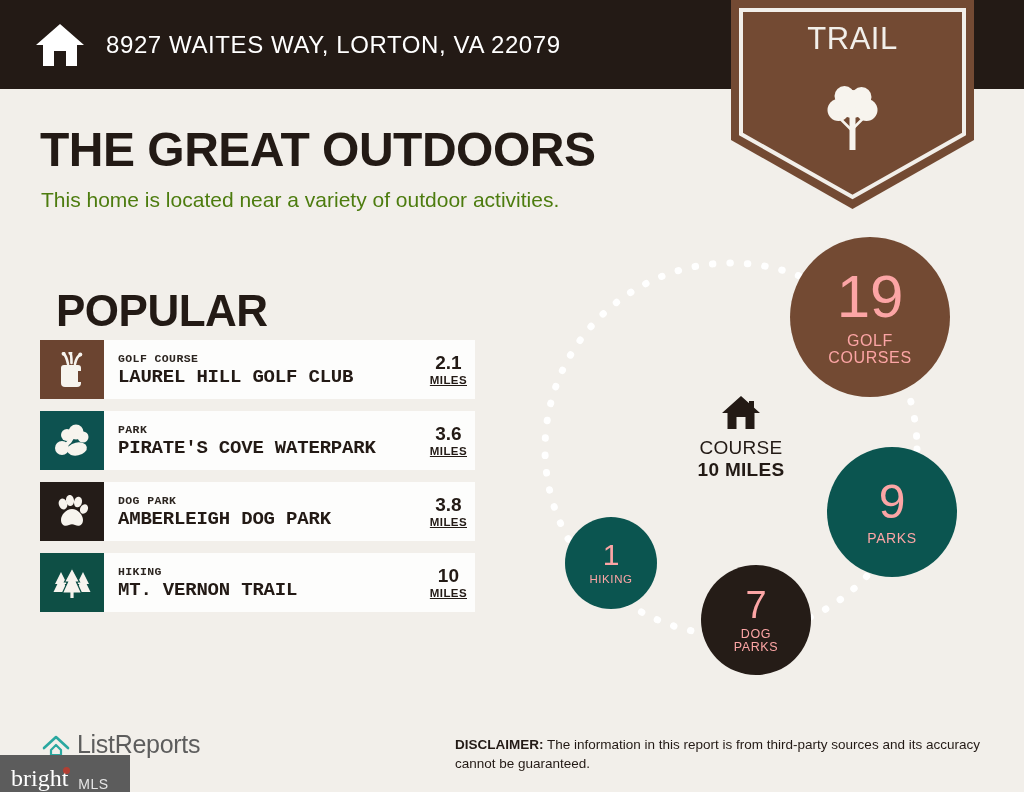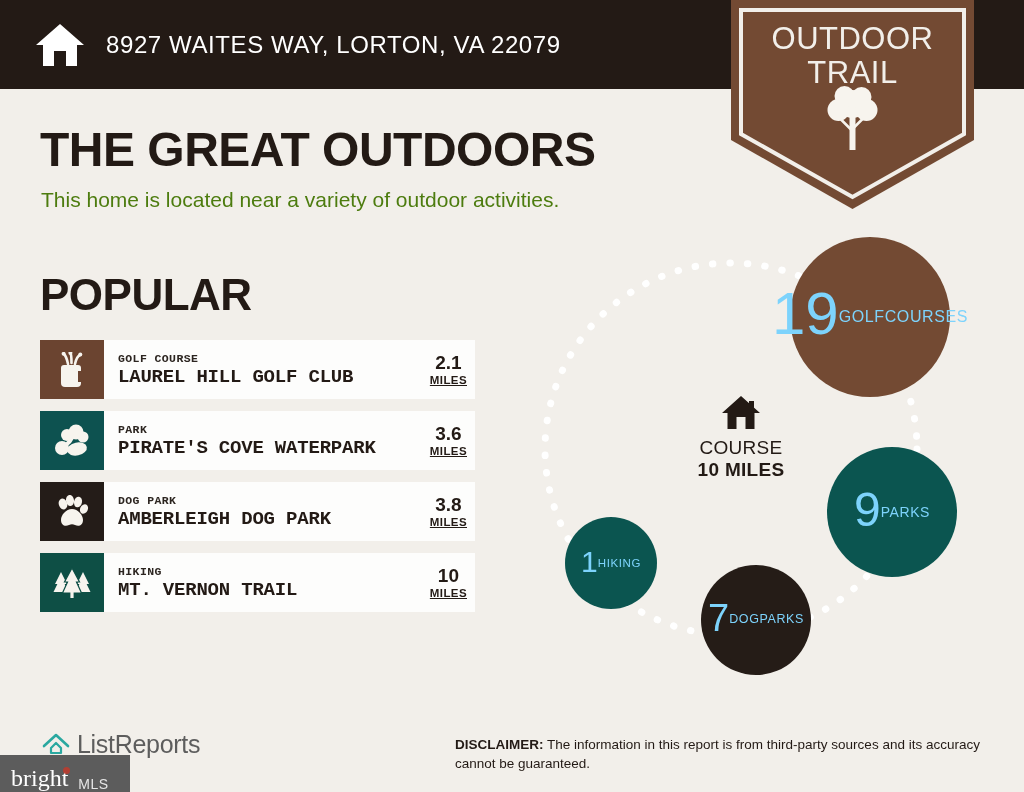--- a/index.html
+++ b/index.html
@@ -86,21 +86,21 @@
     font-weight: 400;
   }
   .popular-title {
     position: absolute;
     top: 270px;
     left: 40px;
     font-size: 44px;
     font-weight: bold;
     color: #231a15;
     letter-spacing: -0.5px;
-    margin: 0;
+    margin: 16px;
   }
 
   
   .list {
     position: absolute;
     top: 340px;
     left: 40px;
     width: 435px;
   }
   .list-item {
@@ -173,22 +173,23 @@
   .dotted-ring {
     position: absolute;
     top: 24px;
     left: 11px;
     width: 400px;
     height: 400px;
   }
   .bubble {
     position: absolute;
     border-radius: 50%;
-    color: #7dd3fc;
-    display: flex;
+    color: #fca5a5;
+    display: flex;
+    flex-direction: column;
     align-items: center;
     justify-content: center;
     line-height: 1;
   }
   .bubble .num {
     font-weight: 400;
     line-height: 1;
   }
   .bubble .lbl {
     font-weight: 400;
@@ -249,20 +250,21 @@
     letter-spacing: 0.3px;
     line-height: 22px;
   }
 
   
   .logo {
     position: absolute;
     left: 41px;
     top: 730px;
     display: flex;
+    align-items: center;
   }
   .logo-text {
     font-size: 25px;
     color: #5d5d5d;
     letter-spacing: -0.3px;
     margin-left: 6px;
   }
   .disclaimer {
     position: absolute;
     left: 455px;
@@ -331,21 +333,20 @@
       <path d="M-3 0 h6 v-38 h-6 z" fill="#f7f4ee"></path>
       <circle cx="0" cy="-46" r="14" fill="#f7f4ee"></circle>
       <circle cx="-14" cy="-40" r="11" fill="#f7f4ee"></circle>
       <circle cx="14" cy="-40" r="11" fill="#f7f4ee"></circle>
       <circle cx="-8" cy="-54" r="10" fill="#f7f4ee"></circle>
       <circle cx="9" cy="-53" r="10" fill="#f7f4ee"></circle>
       <path d="M-1 -20 l-12 -12 M1 -22 l12 -12" stroke="#f7f4ee" stroke-width="2.5" fill="none"></path>
     </g>
   </svg>
   <div class="badge-text">
-    <div>OUTDOOR</div>
     <div>TRAIL</div>
   </div>
 </div>
 
 <h1 class="title">THE GREAT OUTDOORS</h1>
 <div class="subtitle">This home is located near a variety of outdoor activities.</div>
 <h2 class="popular-title">POPULAR</h2>
 
 <div class="list">
 

